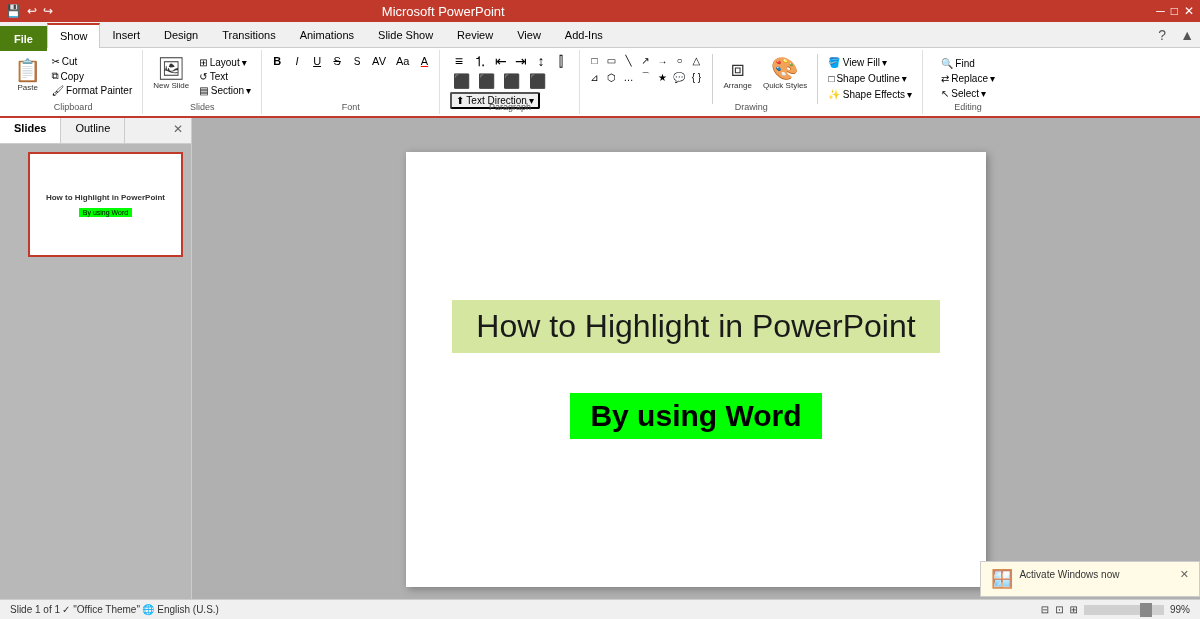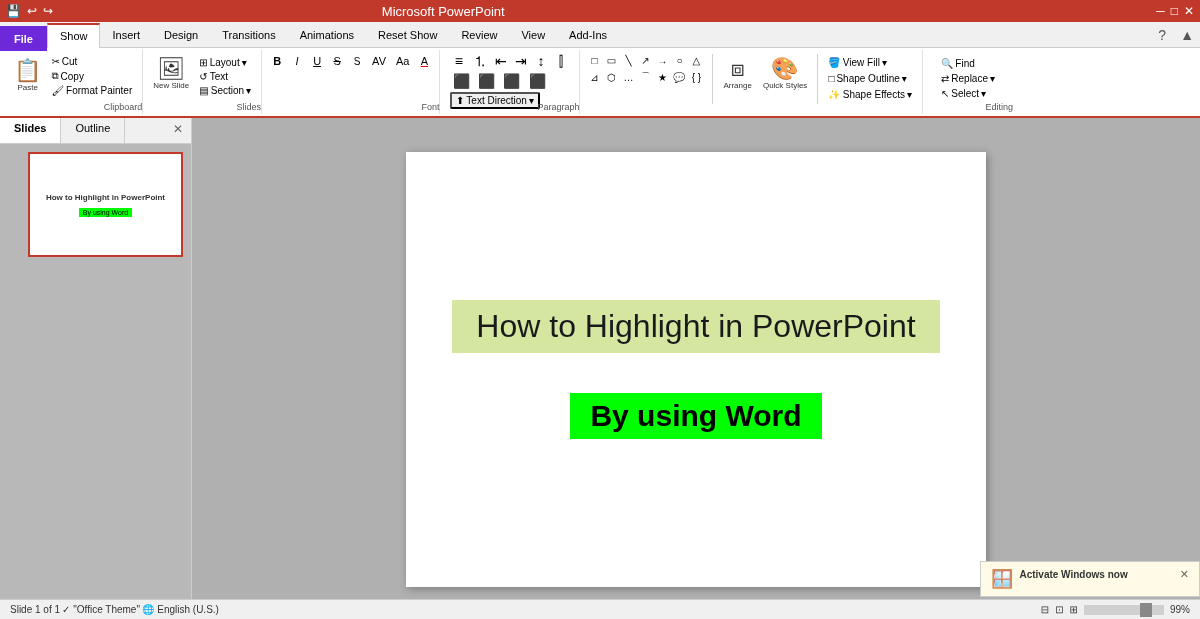--- a/index.html
+++ b/index.html
@@ -16,21 +16,21 @@
     }
     .ribbon-tab {
       padding: 4px 12px;
       font-size: 11px;
       cursor: pointer;
       height: 100%;
       display: flex;
       align-items: center;
     }
     .ribbon-tab.file {
-      background: #6d28d9;
+      background: #4d7c0f;
       color: white;
       font-weight: bold;
       padding: 4px 14px;
       margin-top: 8px;
     }
     .ribbon-tab.active {
       background: white;
       border-top: 2px solid #c0392b;
       border-left: 1px solid #ccc;
       border-right: 1px solid #ccc;
@@ -58,21 +58,21 @@
       position: relative;
     }
     .ribbon-group:last-child { border-right: none; }
 
     .ribbon-group-label {
       font-size: 9px;
       color: #555;
       position: absolute;
       bottom: 2px;
       left: 0; right: 0;
-      text-align: right;
+      text-align: center;
     }
 
     .ribbon-group-content {
       display: flex;
       flex-direction: row;
       align-items: center;
       justify-content: center;
       flex: 1;
       gap: 2px;
       margin-bottom: 12px;
@@ -394,21 +394,21 @@
   <span style="color:white;font-size:12px;cursor:pointer;">✕</span>
 </div>
 
 <div class="ribbon-tabs">
   <div class="ribbon-tab file">File</div>
   <div class="ribbon-tab active">Show</div>
   <div class="ribbon-tab">Insert</div>
   <div class="ribbon-tab">Design</div>
   <div class="ribbon-tab">Transitions</div>
   <div class="ribbon-tab">Animations</div>
-  <div class="ribbon-tab">Reset Show</div>
+  <div class="ribbon-tab">Slide Show</div>
   <div class="ribbon-tab">Review</div>
   <div class="ribbon-tab">View</div>
   <div class="ribbon-tab">Add-Ins</div>
   <span style="margin-left:auto; padding:0 8px; font-size:14px; cursor:pointer; color:#555;">?</span>
   <span style="padding:0 6px; font-size:14px; cursor:pointer; color:#555;">▲</span>
 </div>
 
 <div class="ribbon-toolbar">
 
   <div class="ribbon-group clipboard-group">
@@ -547,20 +547,21 @@
           <span>Shape Outline</span>
           <span>▾</span>
         </div>
         <div class="ribbon-small-btn">
           <span>✨</span>
           <span>Shape Effects</span>
           <span>▾</span>
         </div>
       </div>
     </div>
+    <div class="ribbon-group-label">Drawing</div>
   </div>
 
   <div class="ribbon-group editing-group">
     <div class="ribbon-group-content">
       <div class="ribbon-col" style="gap:2px;margin-top:4px;">
         <div class="ribbon-small-btn">
           <span>🔍</span>
           <span>Find</span>
         </div>
         <div class="ribbon-small-btn">
@@ -627,16 +628,16 @@
     <span style="width:80px;height:10px;background:#d0d0d0;display:inline-block;vertical-align:middle;position:relative;">
       <span style="position:absolute;left:70%;top:-2px;width:12px;height:14px;background:#888;display:inline-block;"></span>
     </span>
     <span>99%</span>
   </div>
 </div>
 
 <div class="activation-toast">
   <span class="activation-icon">🪟</span>
   <div class="activation-text">
-    <div style="font-weight:bold;">Activate Windows now</div>
+    <div style="font-weight:normal;">Activate Windows now</div>
   </div>
   <span class="activation-close">✕</span>
 </div>
 
 </body></html>

